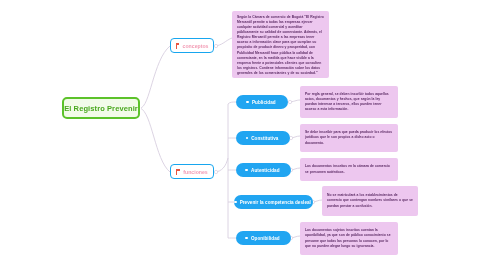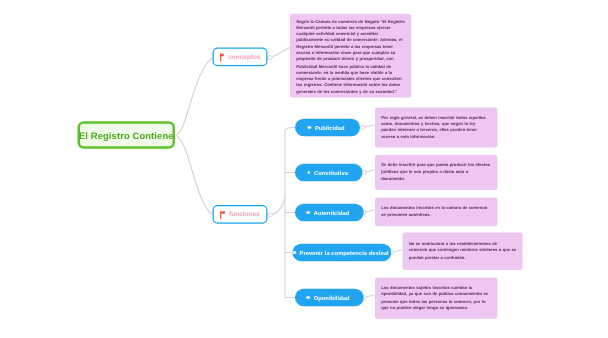--- a/index.html
+++ b/index.html
@@ -150,21 +150,21 @@
     <circle cx="291" cy="138" r="1.7" fill="#ffffff" stroke="#d8cfe0" stroke-width="0.7"></circle>
     <path d="M290 170 C 294 170, 296 168, 300 168" fill="none" stroke="#d8cfe0" stroke-width="0.9"></path>
     <circle cx="291" cy="170" r="1.7" fill="#ffffff" stroke="#d8cfe0" stroke-width="0.7"></circle>
     <path d="M312 202 C 316 202, 318 200, 322 200" fill="none" stroke="#d8cfe0" stroke-width="0.9"></path>
     <circle cx="313" cy="202" r="1.7" fill="#ffffff" stroke="#d8cfe0" stroke-width="0.7"></circle>
     <path d="M290 238 C 294 238, 296 236, 300 236" fill="none" stroke="#d8cfe0" stroke-width="0.9"></path>
     <circle cx="291" cy="238" r="1.7" fill="#ffffff" stroke="#d8cfe0" stroke-width="0.7"></circle>
   </svg>
 
   <div class="node root" style="left:62px; top:97px; width:78px; height:22px;">
-    <span class="label">El Registro Contiene</span>
+    <span class="label">El Registro Prevenir</span>
   </div>
 
   <div class="node branch" style="left:170px; top:38px; width:44px; height:15px;">
     <span class="flag-icon"></span>
     <span class="label">conceptos</span>
   </div>
 
   <div class="node branch" style="left:170px; top:164px; width:44px; height:15px;">
     <span class="flag-icon"></span>
     <span class="label">funciones</span>

